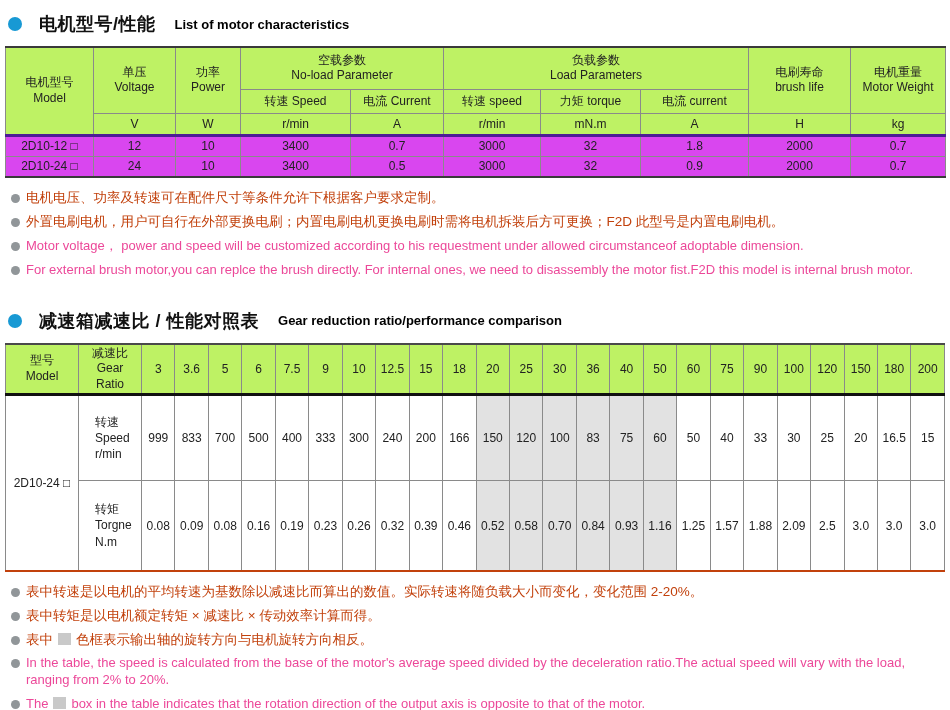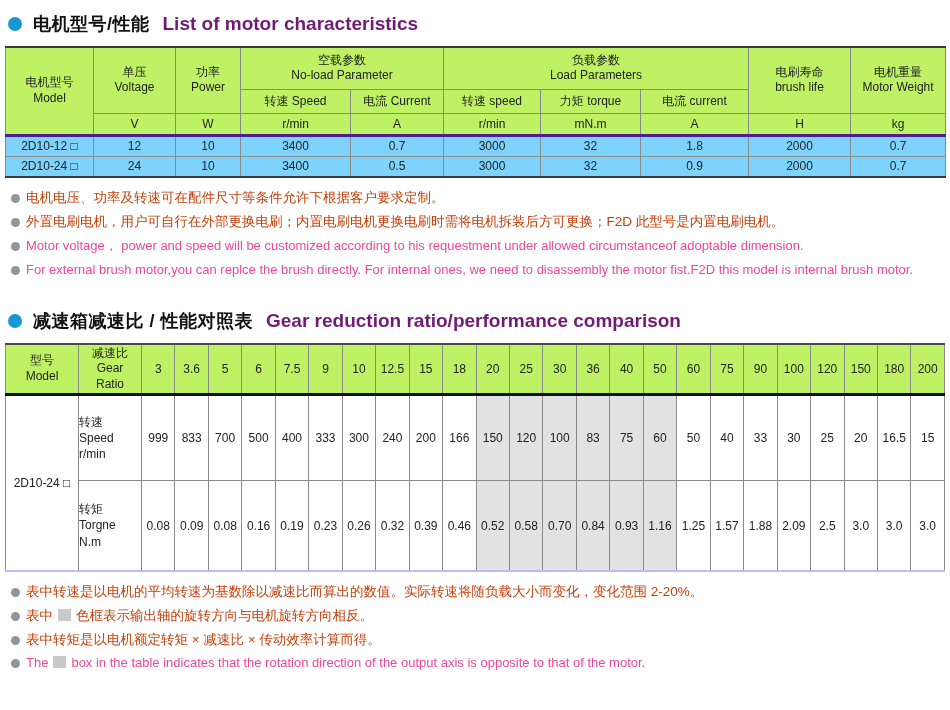--- a/index.html
+++ b/index.html
@@ -1,55 +1,55 @@
 <!DOCTYPE html>
 <html><head>
 <meta charset="utf-8">
 <style>
   * { margin:0; padding:0; box-sizing:border-box; }
   html,body { width:950px; background:#fff; font-family:"Liberation Sans", sans-serif; color:#222; }
   body { height:710px; overflow:hidden; }
   .page { width:950px; padding:8px 5px 0 5px; }
 
   
-  .sec-title { display:flex; align-items:center; gap:11px; margin:4px 0 10px 3px; }
+  .sec-title { display:flex; align-items:center; gap:17px; margin:4px 0 10px 3px; }
   .dot { width:14px; height:14px; border-radius:50%; background:#1899d4; flex:0 0 auto; }
   .t-zh { font-size:18px; font-weight:700; color:#111; letter-spacing:0.5px; }
-  .t-en { font-size:19px; font-weight:700; color:#701a75; margin-left:2px; }
+  .t-en { font-size:13px; font-weight:700; color:#000000; margin-left:2px; }
 
   
   table { border-collapse:collapse; table-layout:fixed; width:940px; font-size:12px; color:#222; }
   th, td { border:1px solid #8a8a8a; text-align:center; vertical-align:middle; font-weight:400; padding:1px 2px; }
   .hdr { background:#bef264; }
   .hline div { line-height:1.3; }
 
   
   .t1 { border-top:2px solid #3a3a3a; border-bottom:2px solid #3a3a3a; }
   .t1 tr.grow  { height:42px; }
   .t1 tr.lrow  { height:24px; }
   .t1 tr.urow  { height:22px; }
   .t1 tr.drow  { height:21px; }
   .t1 tr.urow td, .t1 th.span-all { border-bottom:3px solid #4c1d95; }
-  .t1 td.datacell { background:#7dd3fc;margin-top:44px; }
+  .t1 td.datacell { background:#d946ef;margin-top:44px; }
 
   
   .notes { margin:12px 0 0 6px; }
   .note { display:flex; align-items:flex-start; margin-bottom:7px; }
   .bullet { width:9px; height:9px; border-radius:50%; background:#919699; flex:0 0 auto; margin:4px 6px 0 0; }
   .note-zh { font-size:13.5px; color:#c2410c; line-height:1.25; }
   .note-en { font-size:13px; color:#ec4899; line-height:1.3; }
   .inline-box { display:inline-block; width:13px; height:12px; background:#c9c9c9; margin:0 5px; vertical-align:-1px; }
 
   
-  .t2 { border-top:2px solid #4a4a4a; border-bottom:2px solid #c4b5fd; }
+  .t2 { border-top:2px solid #4a4a4a; border-bottom:2px solid #c2410c; }
   .t2 tr.hrow { height:48px; }
   .t2 tr.hrow th { border-bottom:3px solid #111; }
   .t2 tr.srow { height:86px; }
   .t2 tr.trow { height:90px; }
-  .t2 td.lblcell { text-align:left; padding-left:0; line-height:1.35; }
+  .t2 td.lblcell { text-align:left; padding-left:16px; line-height:1.35; }
   .t2 td.gray { background:#e2e2e2; }
   .t2 td.modelcell { background:#fff; }
 
   .sec2-gap { margin-top:30px; }
 </style>
 </head>
 <body>
 
 <div class="page">
 
@@ -279,25 +279,29 @@
   </tbody>
     </table>
 
   <div class="notes">
     <div class="note">
       <span class="bullet"></span>
       <span class="note-zh">表中转速是以电机的平均转速为基数除以减速比而算出的数值。实际转速将随负载大小而变化，变化范围 2-20%。</span>
     </div>
     <div class="note">
       <span class="bullet"></span>
+      <span class="note-zh">表中转矩是以电机额定转矩 × 减速比 × 传动效率计算而得。</span>
+    </div>
+    <div class="note">
+      <span class="bullet"></span>
       <span class="note-zh"><span>表中</span><span class="inline-box"></span><span>色框表示输出轴的旋转方向与电机旋转方向相反。</span></span>
     </div>
     <div class="note">
       <span class="bullet"></span>
-      <span class="note-zh">表中转矩是以电机额定转矩 × 减速比 × 传动效率计算而得。</span>
+      <span class="note-en">In the table, the speed is calculated from the base of the motor's average speed  divided by the deceleration ratio.The actual speed will vary with the load, ranging from 2% to 20%.</span>
     </div>
     <div class="note">
       <span class="bullet"></span>
       <span class="note-en"><span>The</span><span class="inline-box"></span><span>box in the table indicates that the rotation direction of the output axis is opposite to that of the motor.</span></span>
     </div>
 
   </div>
 
 </div>
 

